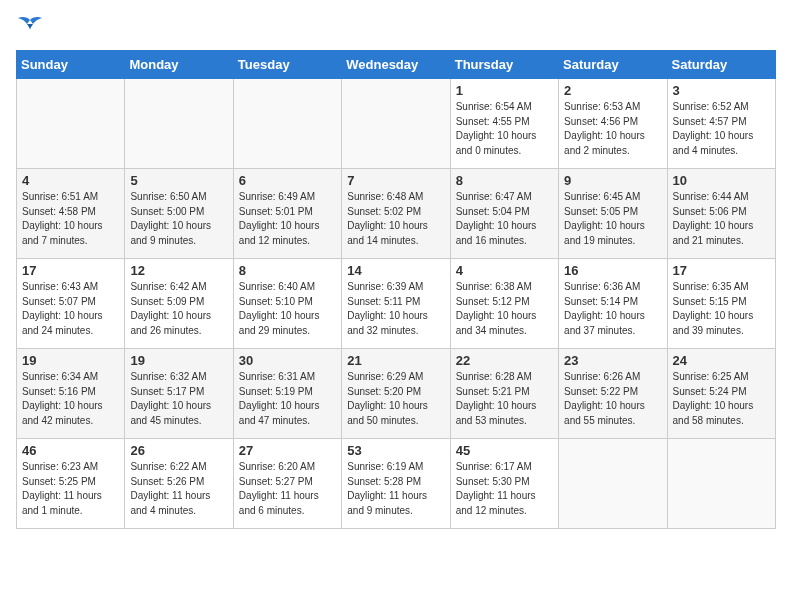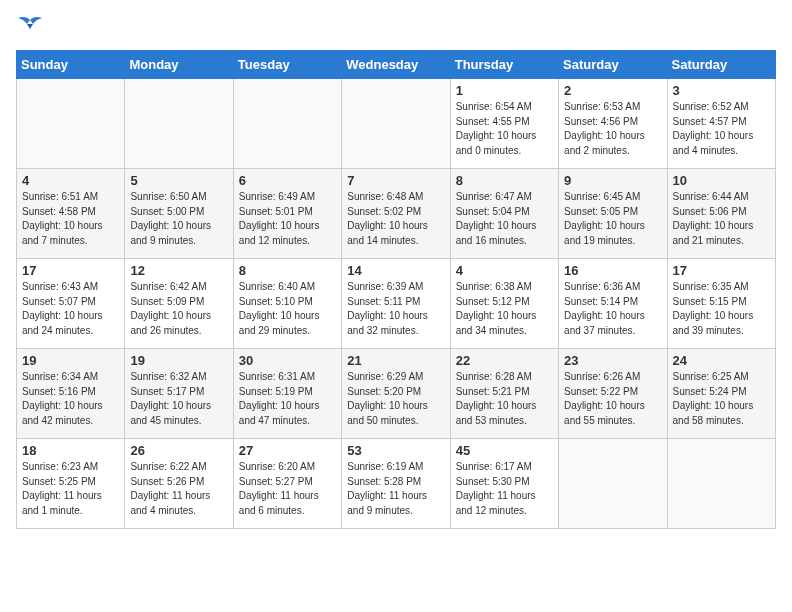--- a/index.html
+++ b/index.html
@@ -232,21 +232,21 @@
           <span class="day-number">23</span>
           <div class="day-info">Sunrise: 6:26 AM<br>Sunset: 5:22 PM<br>Daylight: 10 hours and 55 minutes.</div>
         </td>
         <td>
           <span class="day-number">24</span>
           <div class="day-info">Sunrise: 6:25 AM<br>Sunset: 5:24 PM<br>Daylight: 10 hours and 58 minutes.</div>
         </td>
       </tr>
       <tr>
         <td>
-          <span class="day-number">18</span>
+          <span class="day-number">46</span>
           <div class="day-info">Sunrise: 6:23 AM<br>Sunset: 5:25 PM<br>Daylight: 11 hours and 1 minute.</div>
         </td>
         <td>
           <span class="day-number">26</span>
           <div class="day-info">Sunrise: 6:22 AM<br>Sunset: 5:26 PM<br>Daylight: 11 hours and 4 minutes.</div>
         </td>
         <td>
           <span class="day-number">27</span>
           <div class="day-info">Sunrise: 6:20 AM<br>Sunset: 5:27 PM<br>Daylight: 11 hours and 6 minutes.</div>
         </td>

